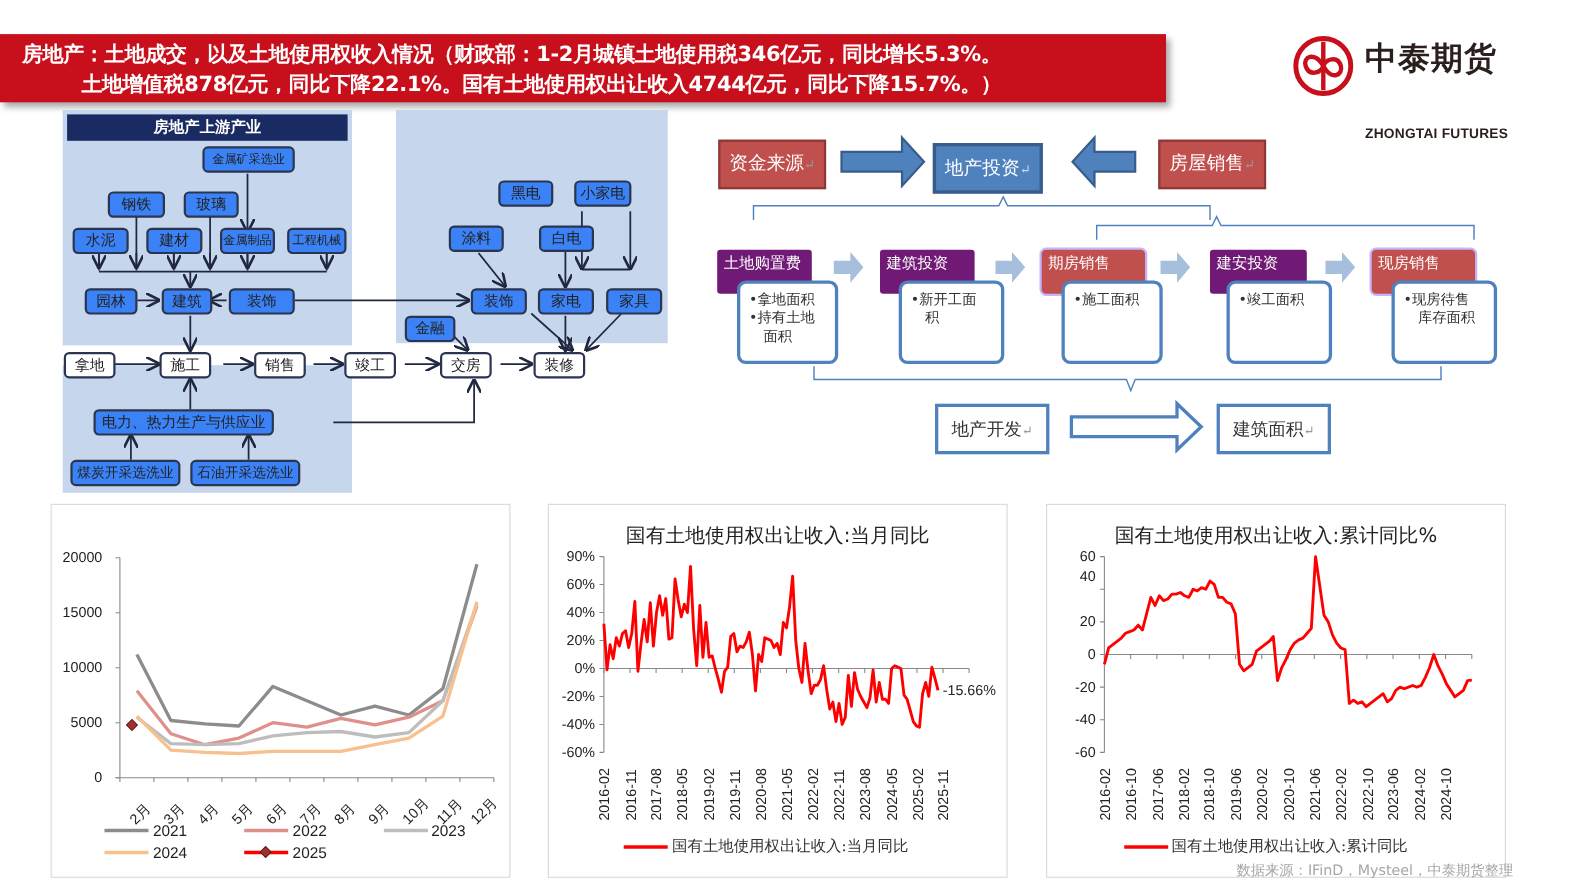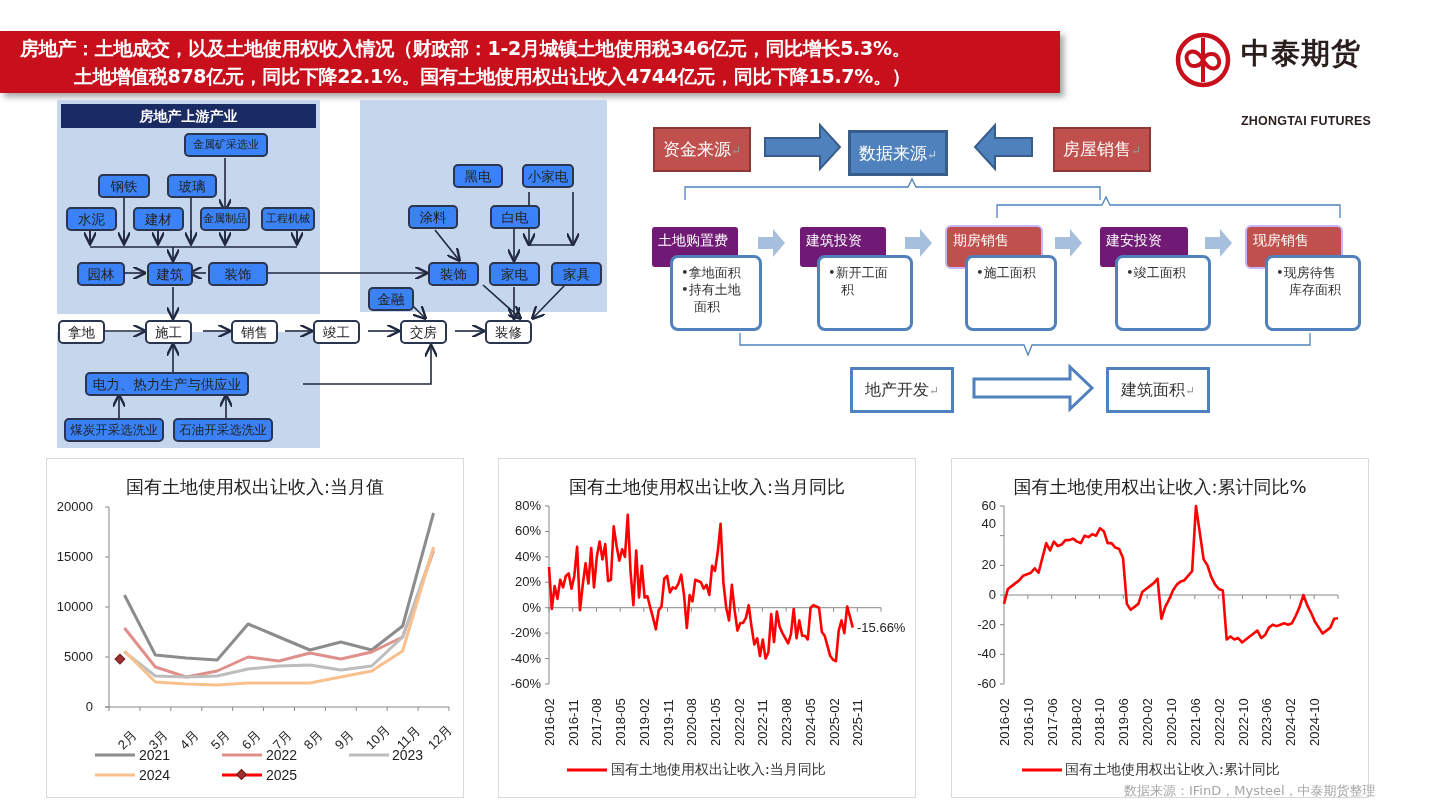--- a/index.html
+++ b/index.html
@@ -172,21 +172,21 @@
     <path d="M415 122 H430 V114 L442 128 L430 142 V134 H415 Z" fill="#a6bfdd"></path>
     <path d="M565 122 H580 V114 L592 128 L580 142 V134 H565 Z" fill="#a6bfdd"></path>
 
     <path d="M334 264 H430 V252 L452 273 L430 294 V282 H334 Z" fill="#fff" stroke="#4f81bd" stroke-width="3"></path>
   </svg>
 
   <div class="rbox" style="left:13px;top:12px;width:98px;height:45px;line-height:41px">
     <span>资金来源</span><span class="ret">↵</span>
   </div>
   <div class="bbox" style="left:208px;top:15px;width:100px;height:46px;line-height:40px">
-    <span>数据来源</span><span class="ret" style="color:#c9d6ea">↵</span>
+    <span>地产投资</span><span class="ret" style="color:#c9d6ea">↵</span>
   </div>
   <div class="rbox" style="left:413px;top:12px;width:98px;height:45px;line-height:41px">
     <span>房屋销售</span><span class="ret">↵</span>
   </div>
 
   <div class="stage-head blue" style="left:12px;top:112px;width:86px;height:40px">土地购置费</div>
   <div class="stage-card" style="left:30px;top:140px;width:92px;height:76px">
     <div>•拿地面积</div>
     <div>•持有土地</div>
     <div>　面积</div>
@@ -216,21 +216,20 @@
 
   <div class="wbox" style="left:466px;top:252px;width:104px;height:46px;line-height:40px">
     <span>建筑面积</span><span class="ret">↵</span>
   </div>
   <div class="wbox" style="left:210px;top:252px;width:104px;height:46px;line-height:40px">
     <span>地产开发</span><span class="ret">↵</span>
   </div>
 </div>
 
 <div class="chart" id="chart1" style="left:46px;top:458px;width:418px;height:340px">
-  <div class="chart-title" style="top:16px">国有土地使用权出让收入:当月值</div>
   <div class="tick" style="left:0;top:40px;width:46px">20000</div>
   <div class="tick" style="left:0;top:90px;width:46px">15000</div>
   <div class="tick" style="left:0;top:140px;width:46px">10000</div>
   <div class="tick" style="left:0;top:190px;width:46px">5000</div>
   <div class="tick" style="left:0;top:240px;width:46px">0</div>
   <svg class="lines plot" width="418" height="340">
       <line x1="62" y1="48" x2="62" y2="248" stroke="#888"></line>
       <line x1="58" y1="248" x2="402" y2="248" stroke="#888"></line>
       <line x1="58" y1="248" x2="62" y2="248" stroke="#888"></line>
       <line x1="58" y1="198" x2="62" y2="198" stroke="#888"></line>
@@ -308,21 +307,21 @@
       <line x1="263.42857142857144" y1="148.71428571428572" x2="263.42857142857144" y2="152.71428571428572" stroke="#888"></line>
       <line x1="287.14285714285717" y1="148.71428571428572" x2="287.14285714285717" y2="152.71428571428572" stroke="#888"></line>
       <line x1="310.8571428571429" y1="148.71428571428572" x2="310.8571428571429" y2="152.71428571428572" stroke="#888"></line>
       <line x1="334.57142857142856" y1="148.71428571428572" x2="334.57142857142856" y2="152.71428571428572" stroke="#888"></line>
       <line x1="358.2857142857143" y1="148.71428571428572" x2="358.2857142857143" y2="152.71428571428572" stroke="#888"></line>
       <line x1="382" y1="148.71428571428572" x2="382" y2="152.71428571428572" stroke="#888"></line>
       <polyline points="50,108.02857142857142 52.812777777777775,149.98571428571427 55.62555555555556,127.1 58.43833333333333,139.81428571428572 61.251111111111115,120.74285714285713 64.0638888888889,128.37142857142857 66.87666666666667,116.92857142857143 69.68944444444445,114.38571428571429 72.50222222222223,129.64285714285714 75.315,116.92857142857143 78.12777777777778,87.68571428571428 80.94055555555556,151.25714285714287 83.75333333333333,125.82857142857142 86.56611111111111,104.21428571428571 89.3788888888889,124.55714285714286 92.19166666666666,88.95714285714286 95.00444444444446,128.37142857142857 97.81722222222223,97.85714285714286 100.63000000000001,82.6 103.44277777777779,100.4 106.25555555555556,85.14285714285714 109.06833333333334,122.0142857142857 111.88111111111112,120.74285714285713 114.69388888888889,67.34285714285716 117.50666666666667,86.41428571428571 120.31944444444446,101.67142857142858 123.13222222222223,90.22857142857143 125.94500000000001,97.85714285714286 128.7577777777778,55.900000000000006 131.57055555555556,113.11428571428571 134.38333333333333,146.17142857142858 137.19611111111112,91.5 140.00888888888892,138.54285714285714 142.8216666666667,106.75714285714287 145.63444444444445,138.54285714285714 148.44722222222225,137.27142857142857 151.26000000000002,148.71428571428572 154.0727777777778,158.8857142857143 156.88555555555558,170.32857142857142 159.69833333333335,151.25714285714287 162.51111111111112,147.44285714285712 165.32388888888892,119.47142857142858 168.13666666666668,116.92857142857143 170.94944444444445,133.45714285714286 173.76222222222225,128.37142857142857 176.57500000000002,129.64285714285714 179.38777777777779,124.55714285714286 182.20055555555558,115.65714285714284 185.01333333333335,136 187.82611111111112,169.05714285714285 190.6388888888889,136 193.45166666666668,142.35714285714286 196.26444444444445,120.74285714285713 199.07722222222225,122.0142857142857 201.89000000000001,123.28571428571429 204.70277777777778,129.64285714285714 207.51555555555555,125.82857142857142 210.32833333333335,136 213.14111111111112,106.75714285714287 215.95388888888888,111.84285714285716 218.76666666666668,92.77142857142857 221.57944444444445,64.79999999999998 224.39222222222222,123.28571428571429 227.20500000000004,148.71428571428572 230.0177777777778,161.42857142857144 232.83055555555555,125.82857142857142 235.64333333333337,151.25714285714287 238.45611111111114,171.6 241.2688888888889,163.97142857142856 244.0816666666667,163.97142857142856 246.89444444444447,158.8857142857143 249.70722222222224,146.17142857142858 252.52000000000004,167.78571428571428 255.3327777777778,185.5857142857143 258.1455555555556,179.22857142857143 260.95833333333337,197.02857142857144 263.77111111111117,180.5 266.5838888888889,199.57142857142858 269.3966666666667,193.21428571428572 272.20944444444444,155.07142857142856 275.02222222222224,183.04285714285714 277.83500000000004,152.5285714285714 280.64777777777783,167.78571428571428 283.4605555555556,174.14285714285714 286.27333333333337,179.22857142857143 289.0861111111111,184.31428571428572 291.8988888888889,175.4142857142857 294.7116666666667,149.98571428571427 297.5244444444445,179.22857142857143 300.33722222222224,161.42857142857144 303.15000000000003,176.68571428571428 305.9627777777778,176.68571428571428 308.77555555555557,180.5 311.58833333333337,148.71428571428572 314.40111111111116,146.17142857142858 317.2138888888889,147.44285714285712 320.0266666666667,148.71428571428572 322.8394444444445,172.87142857142857 325.65222222222224,176.68571428571428 328.46500000000003,186.85714285714286 331.2777777777778,197.02857142857144 334.09055555555557,200.84285714285716 336.90333333333336,202.11428571428573 339.71611111111116,171.6 342.5288888888889,161.42857142857144 345.3416666666667,174.14285714285714 348.1544444444445,147.44285714285712 350.96722222222223,157.6142857142857 353.78000000000003,168.62485714285714" fill="none" stroke="#ff0000" stroke-width="2.6" stroke-linejoin="round"></polyline>
       <line x1="68" y1="311" x2="108" y2="311" stroke="#ff0000" stroke-width="3"></line>
     </svg>
   <div class="ticks">
-      <div class="tick" style="left: 0px; width: 42px; top: 39px;">80%</div>
+      <div class="tick" style="left: 0px; width: 42px; top: 39px;">90%</div>
       <div class="tick" style="left: 0px; width: 42px; top: 64.4286px;">60%</div>
       <div class="tick" style="left: 0px; width: 42px; top: 89.8571px;">40%</div>
       <div class="tick" style="left: 0px; width: 42px; top: 115.286px;">20%</div>
       <div class="tick" style="left: 0px; width: 42px; top: 140.714px;">0%</div>
       <div class="tick" style="left: 0px; width: 42px; top: 166.143px;">-20%</div>
       <div class="tick" style="left: 0px; width: 42px; top: 191.571px;">-40%</div>
       <div class="tick" style="left: 0px; width: 42px; top: 217px;">-60%</div>
     </div>
   <div class="xticks">
       <div class="xtick" style="left: 43px; top: 287px; transform: rotate(-90deg);">2016-02</div>

